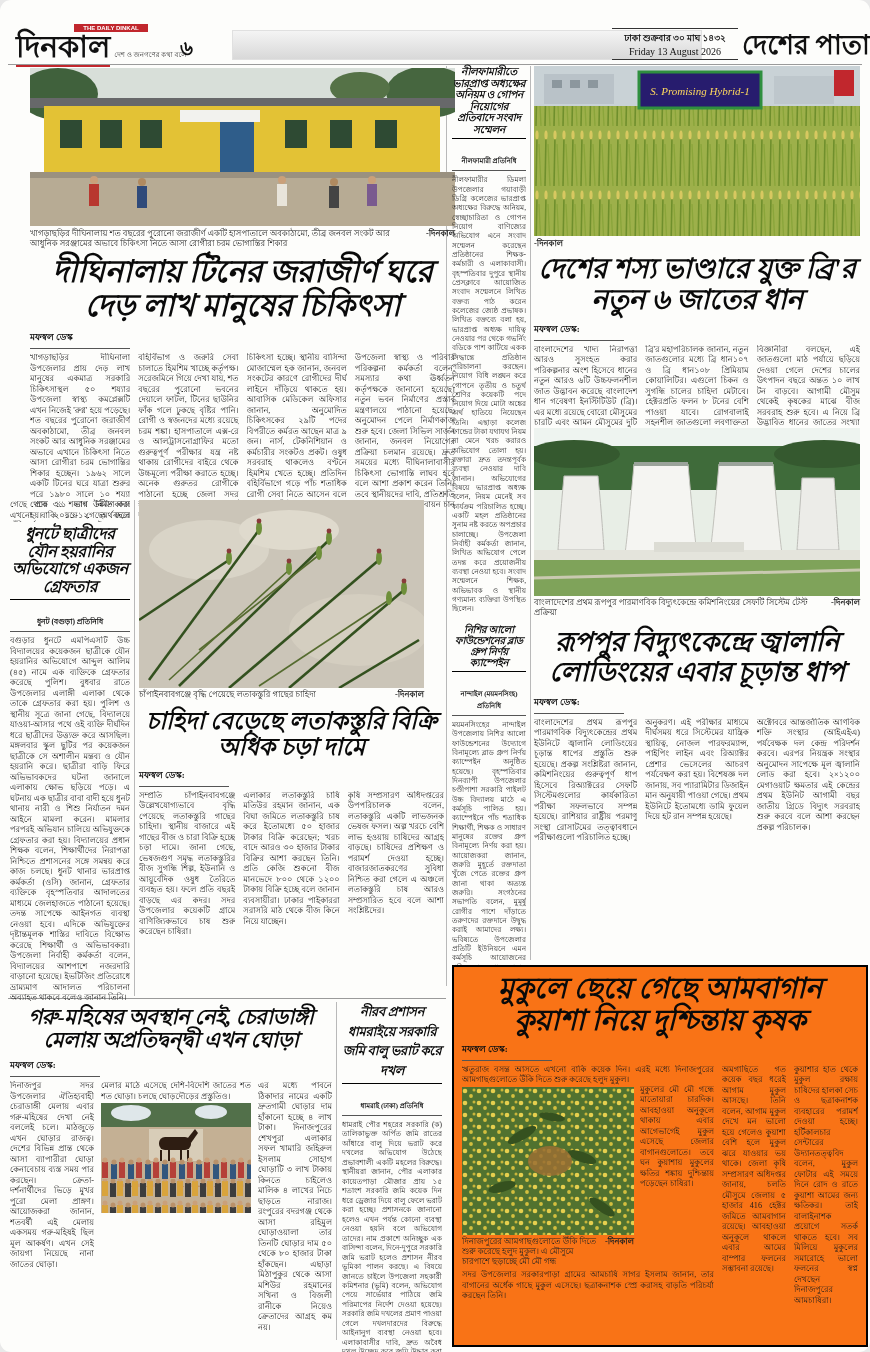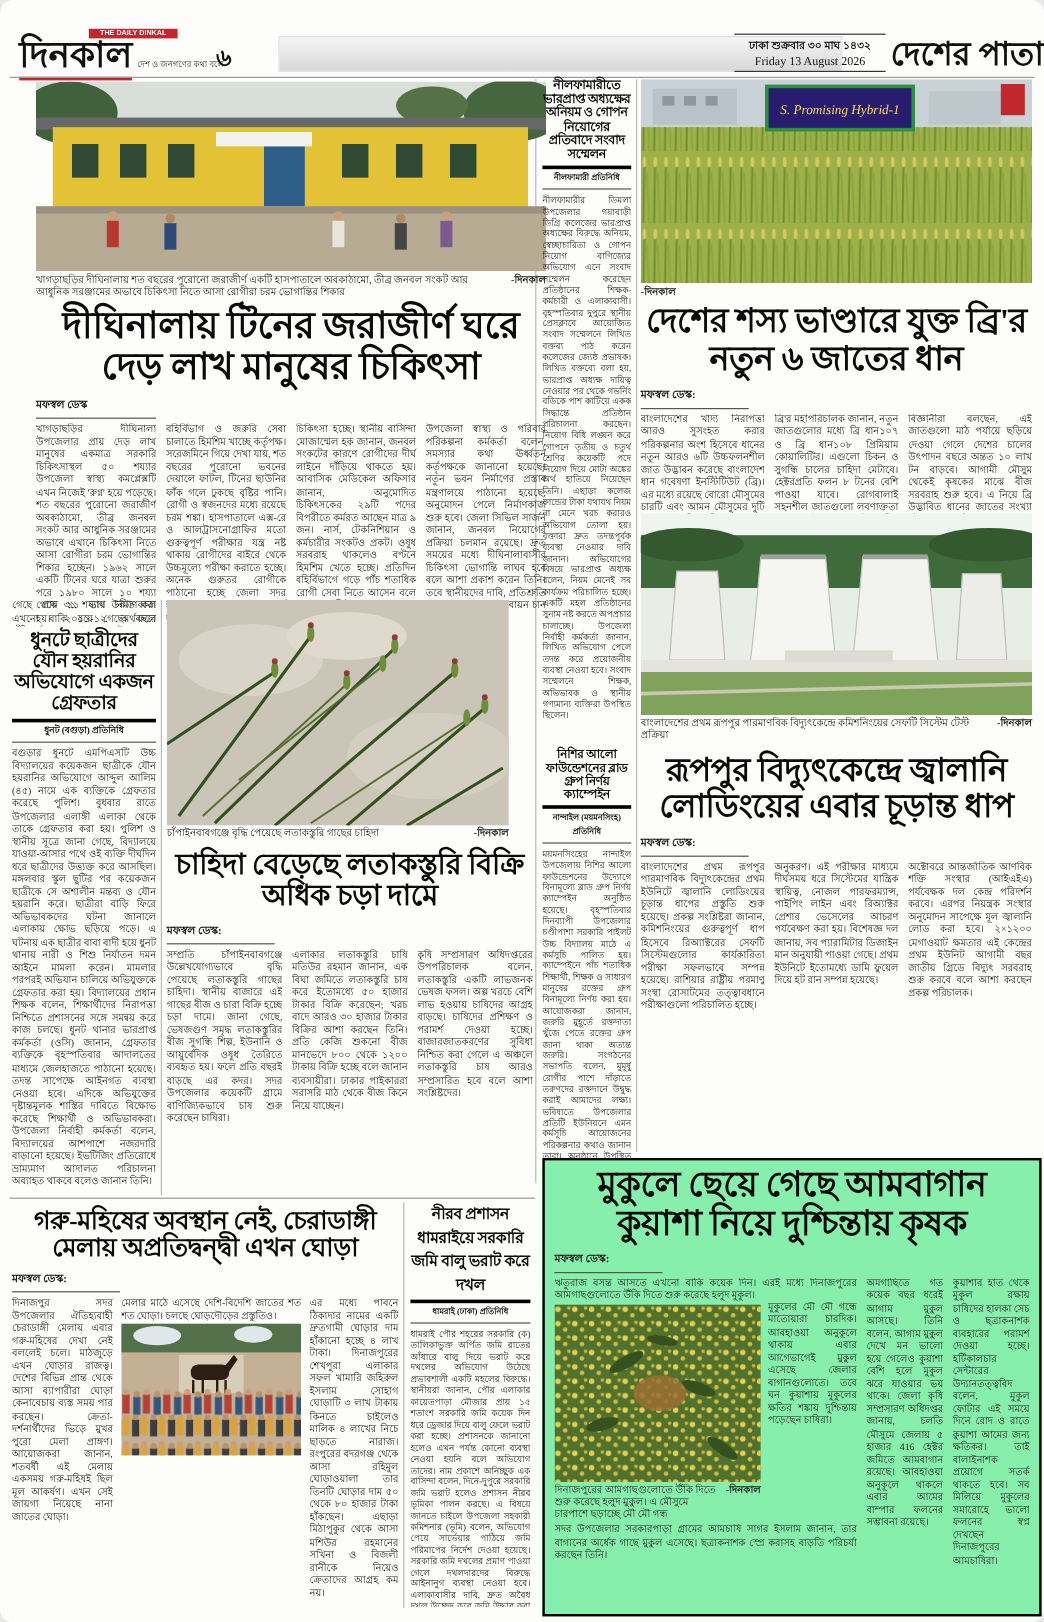--- a/index.html
+++ b/index.html
@@ -1,42 +1,42 @@
 <!DOCTYPE html>
 <html><head>
 <meta charset="utf-8">
 <style>
   html,body{margin:0;padding:0;background:#e9e9e9;}
   .page{position:relative;width:870px;height:1352px;margin:0 auto;background:#fdfdfb;
         font-family:"Liberation Serif","DejaVu Serif",serif;color:#111;overflow:hidden;border-radius:11px;}
   .abs{position:absolute;}
-  .hl{font-weight:bold;text-align:center;line-height:1.1;color:#0a0a0a;letter-spacing:-.3px;}
+  .hl{font-weight:bold;text-align:center;line-height:1.1;color:#0a0a0a;letter-spacing:-.3px;font-style:italic;}
   .by{font-size:9px;font-weight:bold;color:#111;padding:1px 0 3px;border-bottom:1px solid #555;margin-bottom:4px;}
-  .by.ctr{text-align:center;border-top:3px solid #000000;padding-top:1px;}
+  .by.ctr{text-align:center;border-top:1px solid #000000;padding-top:16px;}
   .bd{font-size:8.2px;line-height:1.28;text-align:justify;color:#1c1c1c;overflow:hidden;}
   .cols{display:flex;gap:8px;overflow:hidden;}
   .cols>div{flex:1;overflow:hidden;}
   .cap{font-size:8.4px;line-height:1.2;color:#222;display:flex;justify-content:space-between;gap:8px;}
   .cap .cr{white-space:nowrap;font-weight:bold;}
   .vrule{position:absolute;width:1px;background:#b9b9b9;}
   .hrule{position:absolute;height:1px;background:#9a9a9a;}
   .photo{display:block;}
   
   .logo-box{display:inline-block;}
   .logo-top{display:block;background:#c1272d;color:#fff;font-family:"Liberation Sans",sans-serif;
             font-size:6px;font-weight:bold;text-align:center;padding:1px 2px;width:70px;margin-left:58px;}
   .logo-main{font-size:30px;font-weight:bold;line-height:1;border-bottom:3px solid #c1272d;padding-bottom:1px;}
   .logo-tag{font-size:7px;text-align:center;color:#333;margin-top:1px;}
   .pageno{font-size:20px;font-weight:bold;}
   .banner{background:linear-gradient(180deg,#f4f4f4,#d8d8d8);border:1px solid #e0e0e0;}
   .dateblk{border-top:1px solid #333;border-bottom:1px solid #333;text-align:center;padding:2px 4px;}
   .dateblk .bn{font-size:9px;font-weight:bold;}
   .dateblk .en{font-size:10px;}
   .secttl{font-size:27px;font-weight:bold;line-height:1;}
-  .boxart{border:2px solid #000;background:#86efac;}
+  .boxart{border:2px solid #000;background:#f97316;}
 </style>
 </head>
 <body>
 
 <div class="page">
 
   <div class="abs" style="left:16px;top:24px;">
     <span class="logo-box">
       <span class="logo-top">THE DAILY DINKAL</span>
       <span class="logo-main">দিনকাল</span>

